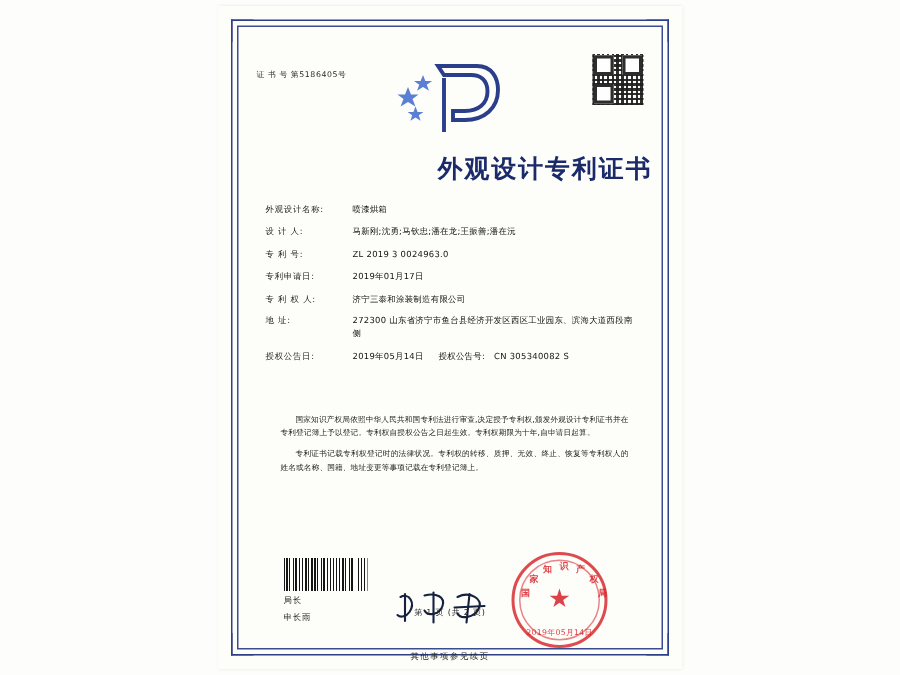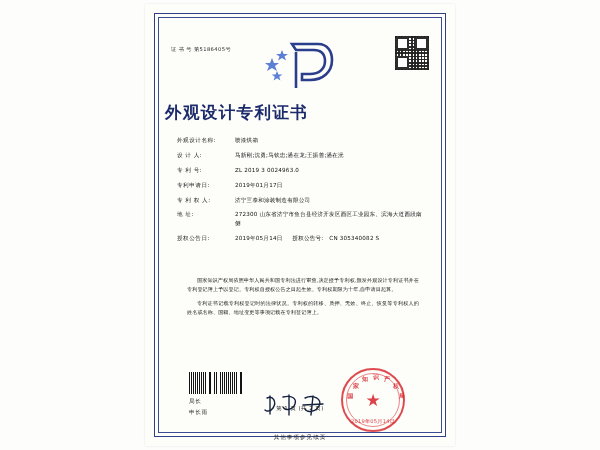--- a/index.html
+++ b/index.html
@@ -119,21 +119,21 @@
     transform: translateX(-50%);
     width: 76px;
     height: 54px;
   }
 
   .title {
     position: absolute;
     left: 0;
     right: 0;
     top: 78px;
-    text-align: left;
+    text-align: right;
     font-family: "DejaVu Serif", "Liberation Serif", serif;
     font-size: 16.5px;
     font-weight: bold;
     color: #1b2a6b;
     letter-spacing: 1.4px;
   }
 
   
   .fields {
     position: absolute;

